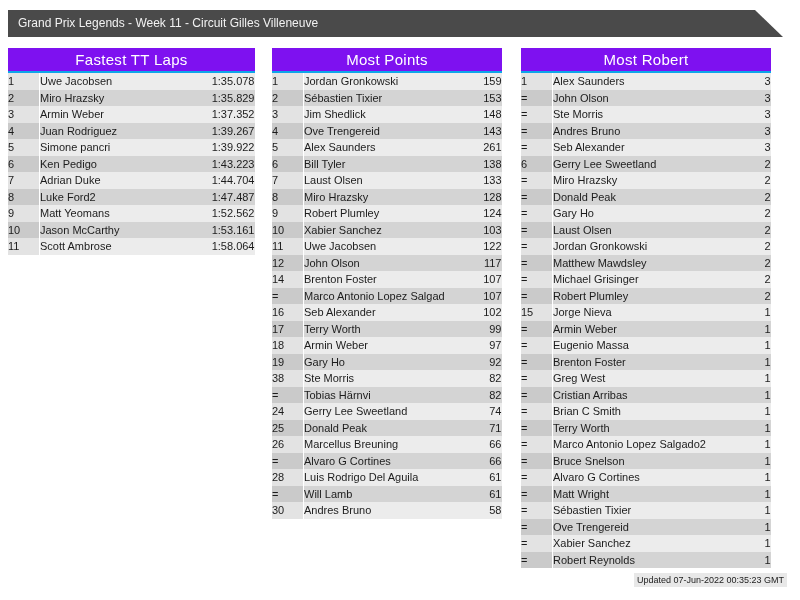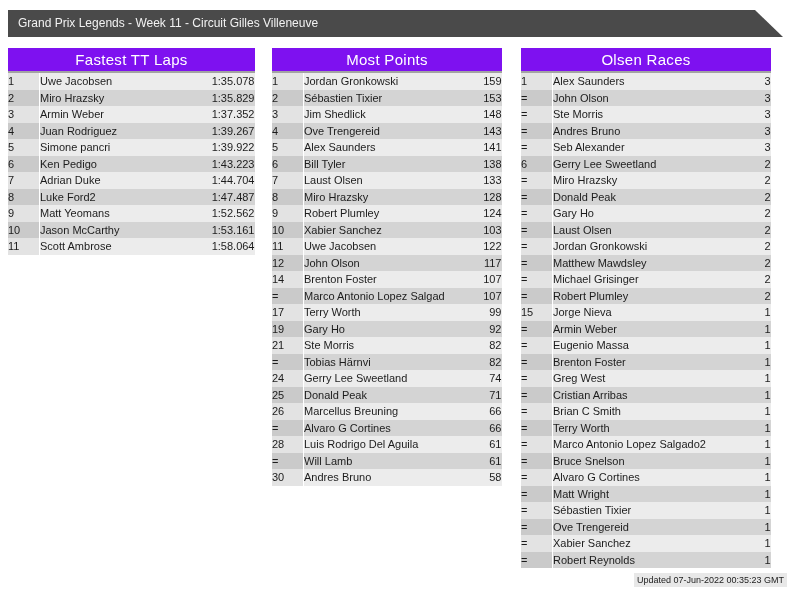--- a/index.html
+++ b/index.html
@@ -33,21 +33,21 @@
   .panel-1 { width: 247px; margin-right: 17px; }
   .panel-2 { width: 230px; margin-right: 19px; border-radius: 14px; }
   .panel-3 { width: 250px; }
   .panel-header {
     background: #7e11f0;
     color: #ffffff;
     text-align: center;
     font-size: 15px;
     height: 23px;
     line-height: 23px;
-    border-bottom: 2px solid #a3a3a3;
+    border-bottom: 2px solid #0ea5e9;
     letter-spacing: 0.3px;
   }
   table.board {
     width: 100%;
     border-collapse: collapse;
     table-layout: fixed;
   }
   table.board td {
     font-size: 11px;
     color: #1c1c1c;
@@ -175,21 +175,21 @@
             <td class="value">148</td>
           </tr>
           <tr>
             <td class="rank">4</td>
             <td class="name">Ove Trengereid</td>
             <td class="value">143</td>
           </tr>
           <tr>
             <td class="rank">5</td>
             <td class="name">Alex Saunders</td>
-            <td class="value">141</td>
+            <td class="value">261</td>
           </tr>
           <tr>
             <td class="rank">6</td>
             <td class="name">Bill Tyler</td>
             <td class="value">138</td>
           </tr>
           <tr>
             <td class="rank">7</td>
             <td class="name">Laust Olsen</td>
             <td class="value">133</td>
@@ -223,31 +223,41 @@
             <td class="rank">14</td>
             <td class="name">Brenton Foster</td>
             <td class="value">107</td>
           </tr>
           <tr>
             <td class="rank">=</td>
             <td class="name">Marco Antonio Lopez Salgado2</td>
             <td class="value">107</td>
           </tr>
           <tr>
+            <td class="rank">16</td>
+            <td class="name">Seb Alexander</td>
+            <td class="value">102</td>
+          </tr>
+          <tr>
             <td class="rank">17</td>
             <td class="name">Terry Worth</td>
             <td class="value">99</td>
           </tr>
           <tr>
+            <td class="rank">18</td>
+            <td class="name">Armin Weber</td>
+            <td class="value">97</td>
+          </tr>
+          <tr>
             <td class="rank">19</td>
             <td class="name">Gary Ho</td>
             <td class="value">92</td>
           </tr>
           <tr>
-            <td class="rank">21</td>
+            <td class="rank">38</td>
             <td class="name">Ste Morris</td>
             <td class="value">82</td>
           </tr>
           <tr>
             <td class="rank">=</td>
             <td class="name">Tobias Härnvi</td>
             <td class="value">82</td>
           </tr>
           <tr>
             <td class="rank">24</td>
@@ -282,21 +292,21 @@
           <tr>
             <td class="rank">30</td>
             <td class="name">Andres Bruno</td>
             <td class="value">58</td>
           </tr>
         </tbody>
     </table>
   </div>
 
   <div class="panel panel-3">
-    <div class="panel-header">Olsen Races</div>
+    <div class="panel-header">Most Robert</div>
     <table class="board">
       <tbody>
           <tr>
             <td class="rank">1</td>
             <td class="name">Alex Saunders</td>
             <td class="value">3</td>
           </tr>
           <tr>
             <td class="rank">=</td>
             <td class="name">John Olson</td>

